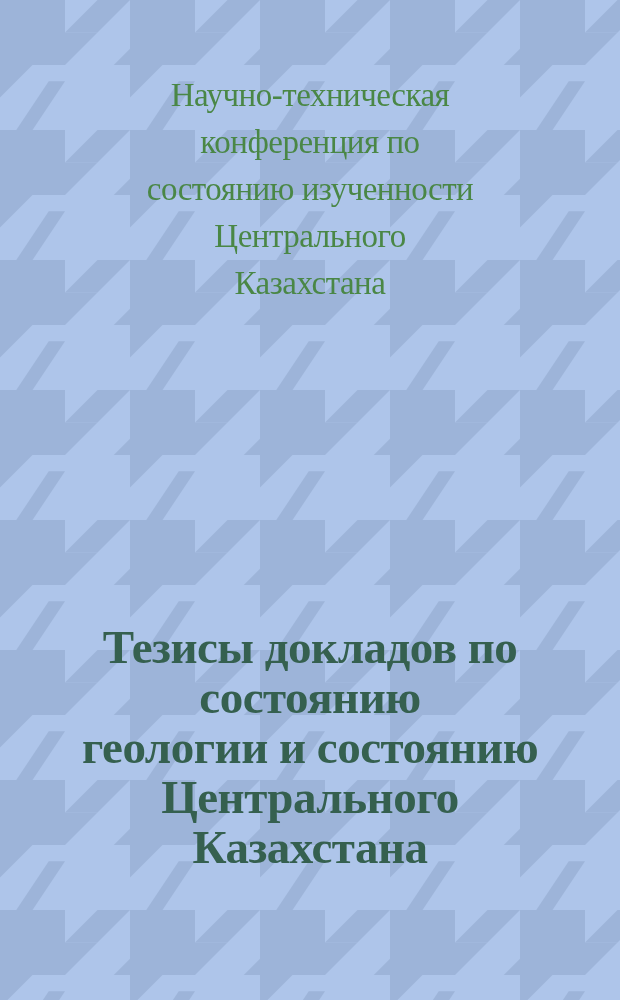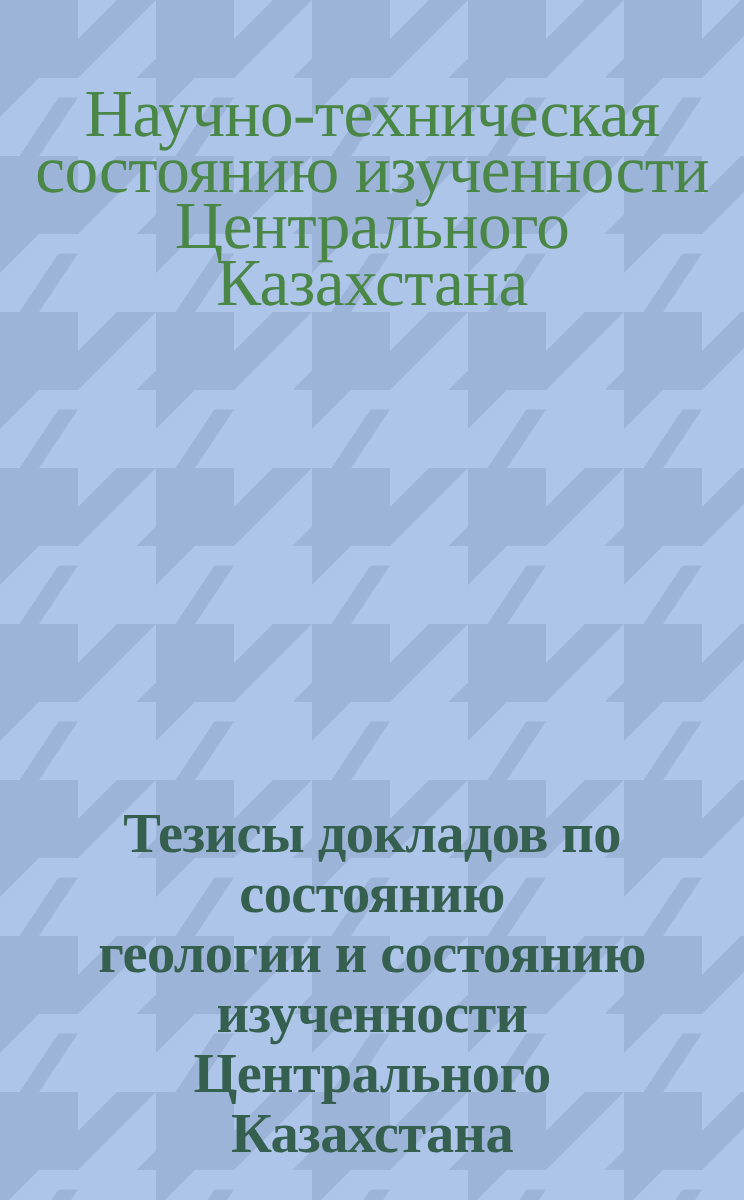--- a/index.html
+++ b/index.html
@@ -30,32 +30,31 @@
   }
   .title-block {
     position: absolute;
     left: 0;
     width: 620px;
     text-align: center;
     white-space: nowrap;
   }
   .title-top {
     top: 72px;
-    font-size: 56px;
+    font-size: 33px;
     font-weight: 400;
     line-height: 47px;
     letter-spacing: -0.5px;
   }
   .title-bottom {
     top: 622px;
     font-size: 47px;
     font-weight: 700;
     line-height: 50px;
     letter-spacing: -0.5px;
-    margin-top: 48px;
   }
   .title-line {
     display: block;
   }
 </style>
 </head>
 <body>
 
 <div class="cover">
 
@@ -71,27 +70,27 @@
           <polygon points="48.75,81.25 65,81.25 32.5,130 16.25,130" class="ht-dark" fill="#9db4d9"></polygon>
           <polygon points="113.75,65 130,48.75 130,65" class="ht-dark" fill="#9db4d9"></polygon>
         </g>
       </pattern>
     </defs>
     <rect x="0" y="0" width="620" height="1000" fill="url(#houndstooth)"></rect>
   </svg>
 
   <div class="title-block title-top" style="color: rgb(74, 135, 70);">
     <span class="title-line">Научно-техническая</span>
+    <span class="title-line">конференция по</span>
     <span class="title-line">состоянию изученности</span>
     <span class="title-line">Центрального</span>
     <span class="title-line">Казахстана</span>
   </div>
 
   <div class="title-block title-bottom" style="color: rgb(53, 96, 79);">
     <span class="title-line">Тезисы докладов по</span>
     <span class="title-line">состоянию</span>
     <span class="title-line">геологии и состоянию</span>
-    <span class="title-line">изученности</span>
     <span class="title-line">Центрального</span>
     <span class="title-line">Казахстана</span>
   </div>
 
 </div>
 
 </body></html>

